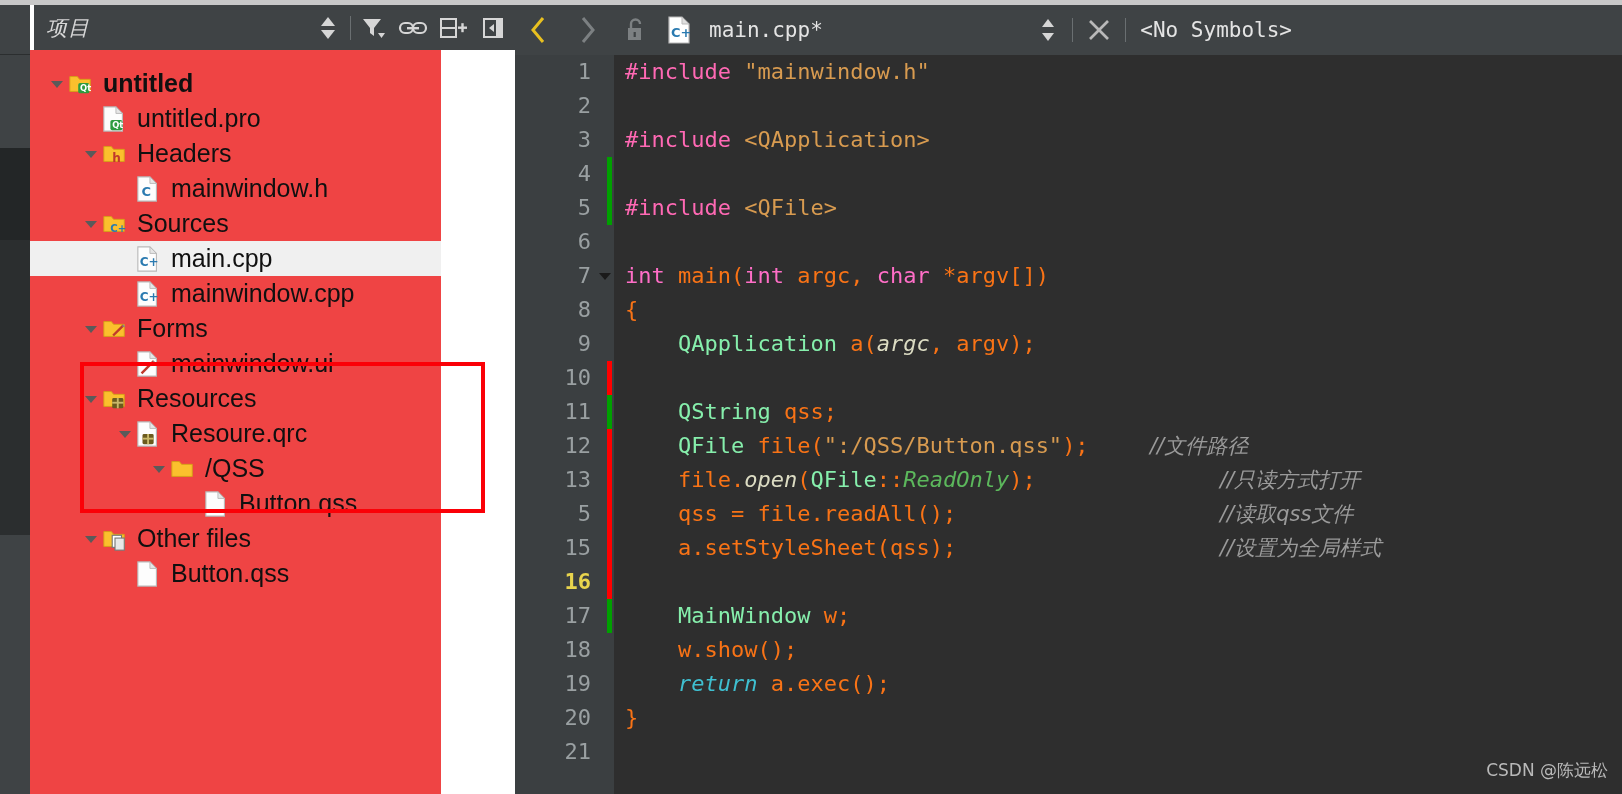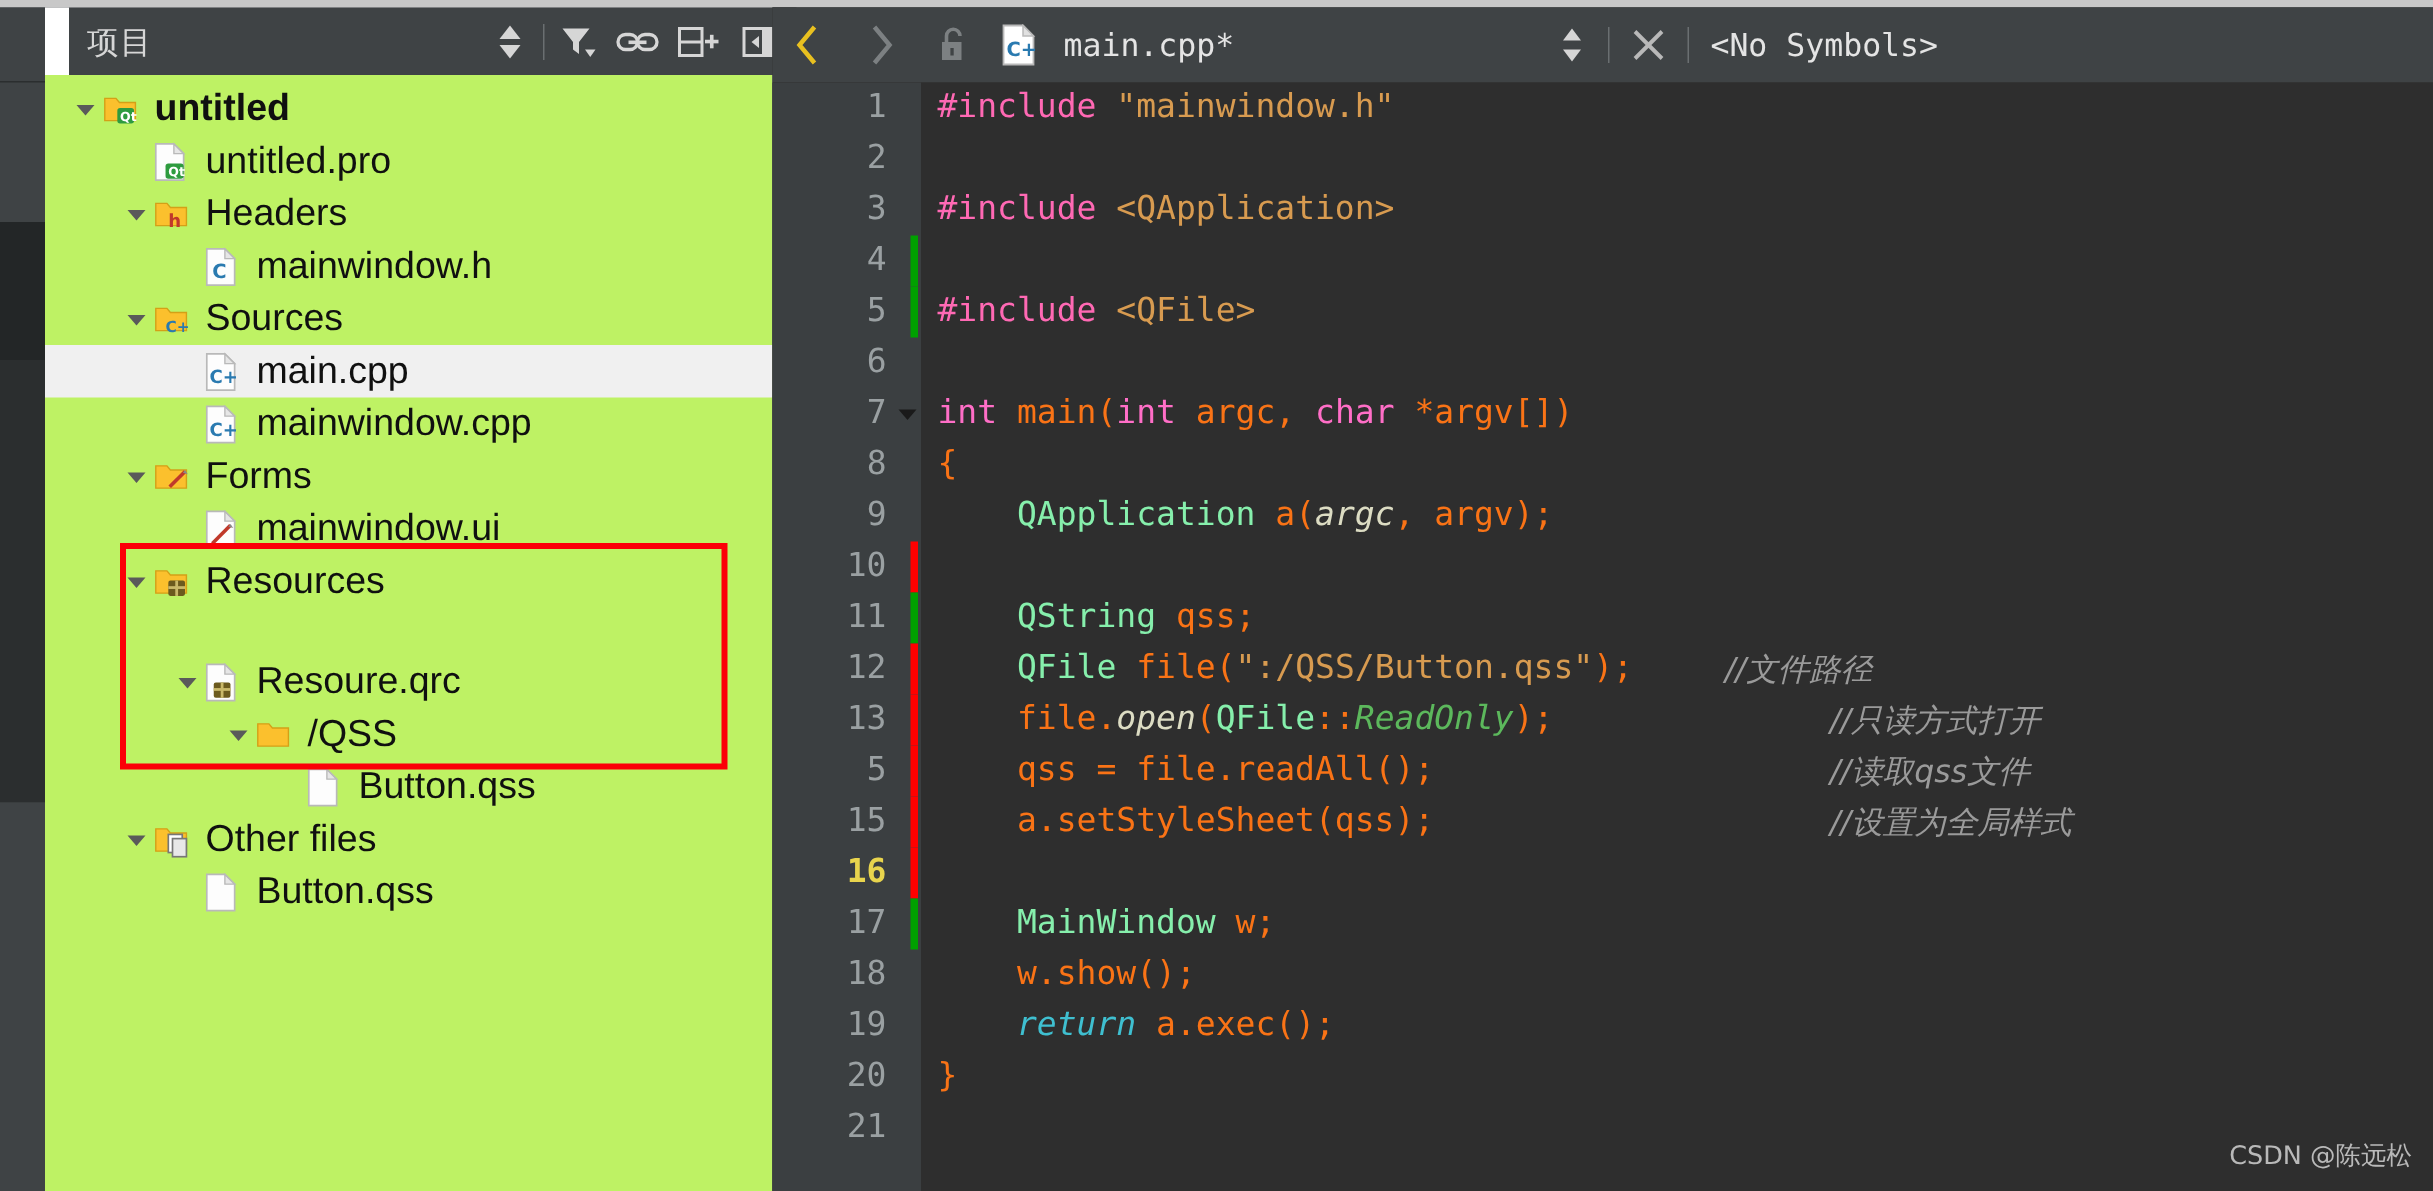--- a/index.html
+++ b/index.html
@@ -13,31 +13,31 @@
 
   
   .modebar { position:absolute; left:0; top:5px; width:30px; height:789px; background:#3f4345; }
   .modebar .seg-dark { position:absolute; left:0; top:143px; width:30px; height:92px; background:#232627; }
   .modebar .seg-mid  { position:absolute; left:0; top:235px; width:30px; height:295px; background:#2b2e2f; }
   .modebar .seg-low  { position:absolute; left:0; top:530px; width:30px; height:259px; background:#3f4345; }
   .modebar .divider  { position:absolute; left:0; top:49px; width:30px; height:1px; background:#2b2e2f; }
 
   
   .proj-panel { position:absolute; left:30px; top:5px; width:485px; height:789px; background:#ffffff; }
-  .proj-header { position:absolute; left:16px; top:0; width:485px; height:45px; background:#3f4345;
-                 display:flex; align-items:center; }
+  .proj-header { position:absolute; left:4px; top:0; width:485px; height:45px; background:#3f4345;
+                 display:flex; align-items:center;font-style:italic; }
   .proj-title { color:#d6d6d6; font-size:21px; margin-left:12px; letter-spacing:1px;
                 font-family:"DejaVu Sans","Liberation Sans",sans-serif; }
   .proj-tools { margin-left:auto; display:flex; align-items:center; gap:0px; padding-right:6px; }
   .tool-btn { width:40px; height:40px; display:flex; align-items:center; justify-content:center; }
   .vsep { width:1px; height:24px; background:#6a6f71; margin:0 2px; }
 
   
-  .tree { position:absolute; left:0; top:45px; width:485px; height:744px; background:#bef264;
-          padding-top:5px; }
+  .tree { position:absolute; left:0; top:45px; width:411px; height:744px; background:#ef4444;
+          padding-top:16px; }
   .row { position:relative; height:35px; display:flex; align-items:center; white-space:nowrap; }
   .row.sel { background:#f0f0f0; }
   .twisty { width:22px; height:35px; display:flex; align-items:center; justify-content:center; flex:0 0 auto; }
   .twisty svg { display:block; }
   .ico { width:26px; height:35px; display:flex; align-items:center; justify-content:center; flex:0 0 auto; }
   .lbl { font-size:25px; color:#101010; margin-left:9px;
          font-family:Liberation Sans, sans-serif; }
   .lbl.bold { font-weight:bold; }
 
   
@@ -272,21 +272,21 @@
           <span class="ico">
             <svg width="28" height="28" viewBox="0 0 28 28">
               <path d="M2,6 L10,6 L12.5,9 L24,9 L24,22 L2,22 Z" fill="#fbc02d" stroke="#d4a017" stroke-width="1"></path>
       <rect x="11" y="13" width="12" height="11" rx="1.5" fill="#6b5a1e"></rect>
       <rect x="16" y="13" width="2" height="11" fill="#c9b86a"></rect>
       <rect x="11" y="17" width="12" height="2" fill="#c9b86a"></rect>
             </svg>
           </span>
           <span class="lbl">Resources</span>
         </div>
-        <div class="row" style="padding-left: 84px; margin-top: 32px;">
+        <div class="row" style="padding-left: 84px;">
           <span class="twisty">
             <svg width="16" height="16" viewBox="0 0 16 16">
               <polygon points="2,5 14,5 8,12" fill="#5a5a5a"></polygon>
             </svg>
           </span>
           <span class="ico">
             <svg width="28" height="28" viewBox="0 0 28 28">
               <polygon points="2,1 15,1 22,8 22,27 2,27" fill="#fdfdfd" stroke="#b9b9b9" stroke-width="1.2"></polygon>
           <polygon points="15,1 22,8 15,8" fill="#e6e6e6" stroke="#b9b9b9" stroke-width="1"></polygon>
       <rect x="7" y="14" width="12" height="11" rx="1.5" fill="#6b5a1e"></rect>

